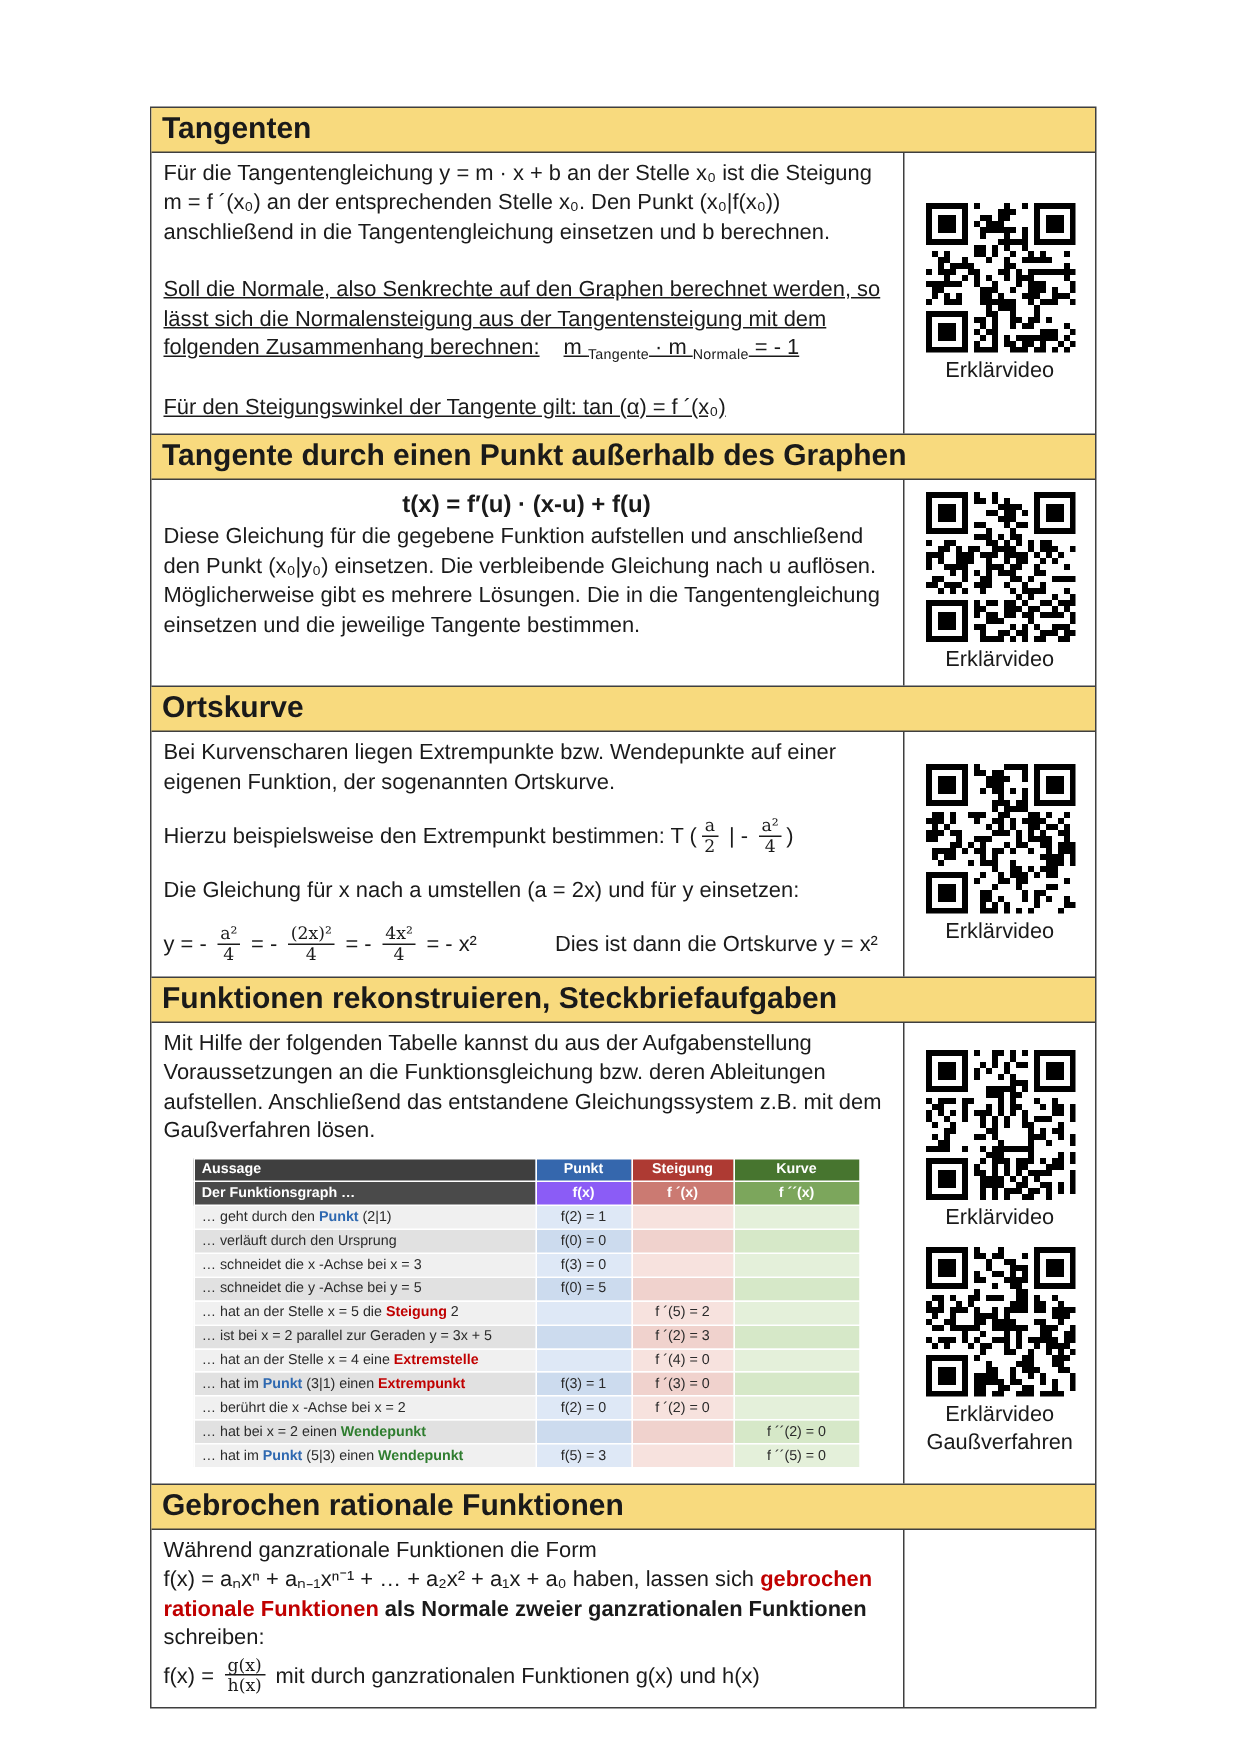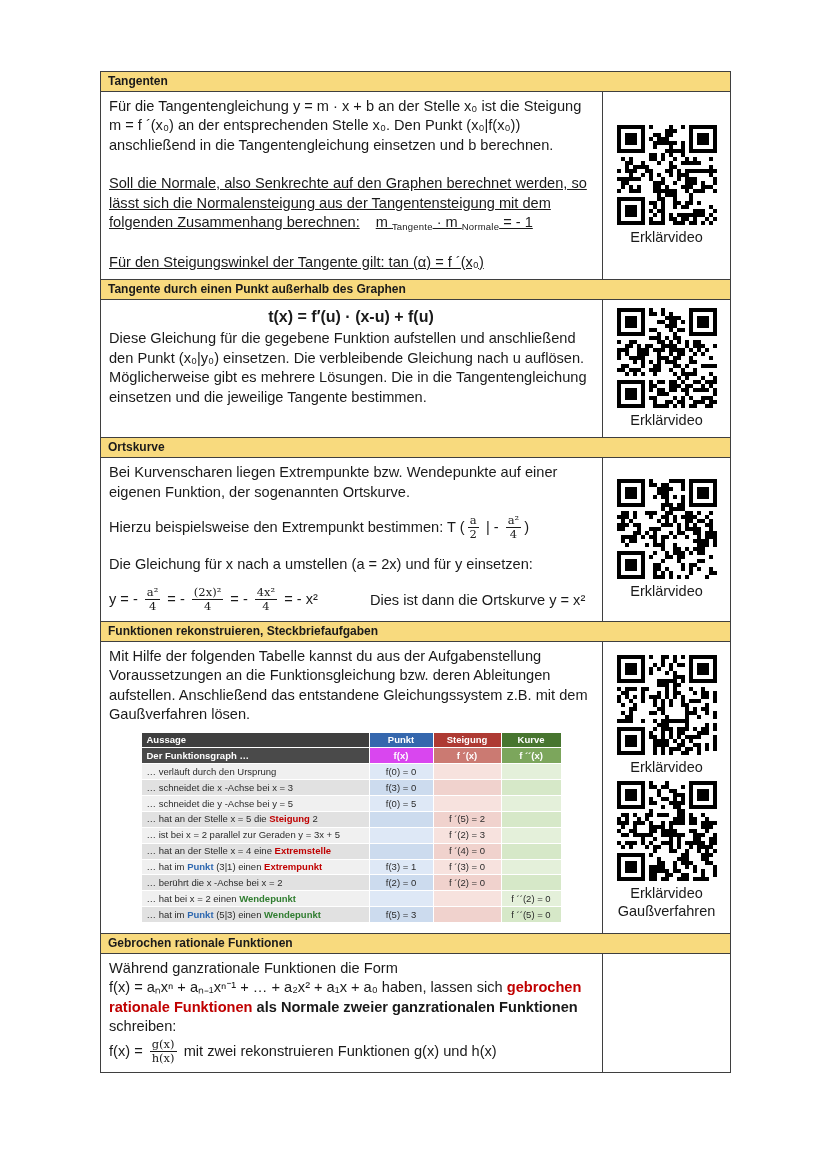--- a/index.html
+++ b/index.html
@@ -7,21 +7,21 @@
   body{
     width:828px;height:1171px;position:relative;
     font-family:"Liberation Sans",sans-serif;color:#1a1a1a;
   }
   .sheet{
     position:absolute;left:100px;top:71px;width:631px;
     border:1px solid #3f3f3f;background:#fff;
   }
   .hrow{
     background:#f8da7e;border-bottom:1px solid #3f3f3f;
-    padding:2px 7px;font-weight:700;font-size:12px;line-height:1.25;
+    padding:2px 7px;font-weight:700;font-size:20px;line-height:1.25;
   }
   .brow{display:flex;border-bottom:1px solid #3f3f3f;align-items:stretch;}
   .brow.last{border-bottom:none;}
   .main{flex:1;padding:5px 9px 7px 8px;font-size:14.6px;line-height:1.33;}
   .aside{
     width:128px;border-left:1px solid #3f3f3f;flex:0 0 128px;
     display:flex;flex-direction:column;align-items:center;justify-content:center;
     padding:8px 4px;gap:3px;
   }
   .aside.spread{justify-content:space-evenly;gap:0;}
@@ -45,23 +45,23 @@
   .eq-note{margin-left:52px;white-space:nowrap;}
   .bold{font-weight:700;}
   .redbold{font-weight:700;color:#c00000;}
   
   .ftable{border-collapse:collapse;margin:7px auto 3px auto;font-size:9.5px;line-height:1.25;}
   .ftable th,.ftable td{border:1px solid #ffffff;padding:1.5px 5px;vertical-align:middle;}
   .ftable th{font-weight:700;color:#fff;text-align:center;}
   th.h-a{background:#3f3f3f;text-align:left;width:228px;}
   th.h-p{background:#3567ad;width:64px;}
   th.h-s{background:#ae3a33;width:68px;}
-  th.h-k{background:#47752f;width:60px;}
+  th.h-k{background:#47752f;width:84px;}
   th.h-a2{background:#4a4a4a;text-align:left;font-weight:700;}
-  th.h-p2{background:#d946ef;}
+  th.h-p2{background:#8b5cf6;}
   th.h-s2{background:#cb7a72;}
   th.h-k2{background:#7ca65c;}
   .ftable td{color:#2b2b2b;}
   .ftable td.val{text-align:center;}
   .ftable tbody tr:nth-child(odd) td.c0{background:#f0f0f0;}
   .ftable tbody tr:nth-child(even) td.c0{background:#e1e1e1;}
   .ftable tbody tr:nth-child(odd) td.c1{background:#dee8f6;}
   .ftable tbody tr:nth-child(even) td.c1{background:#ccdbee;}
   .ftable tbody tr:nth-child(odd) td.c2{background:#f7e2de;}
   .ftable tbody tr:nth-child(even) td.c2{background:#f0d2cd;}
@@ -791,20 +791,26 @@
           </tr>
           <tr>
             <th class="h-a h-a2">Der Funktionsgraph …</th>
             <th class="h-p h-p2">f(x)</th>
             <th class="h-s h-s2">f ´(x)</th>
             <th class="h-k h-k2">f ´´(x)</th>
           </tr>
         </thead>
         <tbody>
             <tr>
+              <td class="c0"><span>… geht durch den </span><span class="kw-blue">Punkt</span><span> (2|1)</span></td>
+              <td class="c1 val">f(2) = 1</td>
+              <td class="c2 val"></td>
+              <td class="c3 val"></td>
+            </tr>
+            <tr>
               <td class="c0"><span>… verläuft durch den Ursprung</span></td>
               <td class="c1 val">f(0) = 0</td>
               <td class="c2 val"></td>
               <td class="c3 val"></td>
             </tr>
             <tr>
               <td class="c0"><span>… schneidet die x -Achse bei x = 3</span></td>
               <td class="c1 val">f(3) = 0</td>
               <td class="c2 val"></td>
               <td class="c3 val"></td>
@@ -1303,18 +1309,18 @@
   <div class="hrow">
     <span>Gebrochen rationale Funktionen</span>
   </div>
   <div class="brow last">
     <div class="main">
       <p class="para">Während ganzrationale Funktionen die Form</p>
       <p class="para"><span>f(x) = aₙxⁿ + aₙ₋₁xⁿ⁻¹ + … + a₂x² + a₁x + a₀ haben, lassen sich </span><span class="redbold">gebrochen rationale Funktionen</span><span class="bold"> als Normale zweier ganzrationalen Funktionen</span><span> schreiben:</span></p>
       <p class="para" style="margin-top:2px;"><span>f(x) = </span><span class="frac">
             <span class="num">g(x)</span>
             <span class="den">h(x)</span>
-          </span><span> mit zwei rekonstruieren Funktionen g(x) und h(x)</span></p>
+          </span><span> mit durch ganzrationalen Funktionen g(x) und h(x)</span></p>
     </div>
     <div class="aside"></div>
   </div>
 
 </div>
 
 </body></html>

